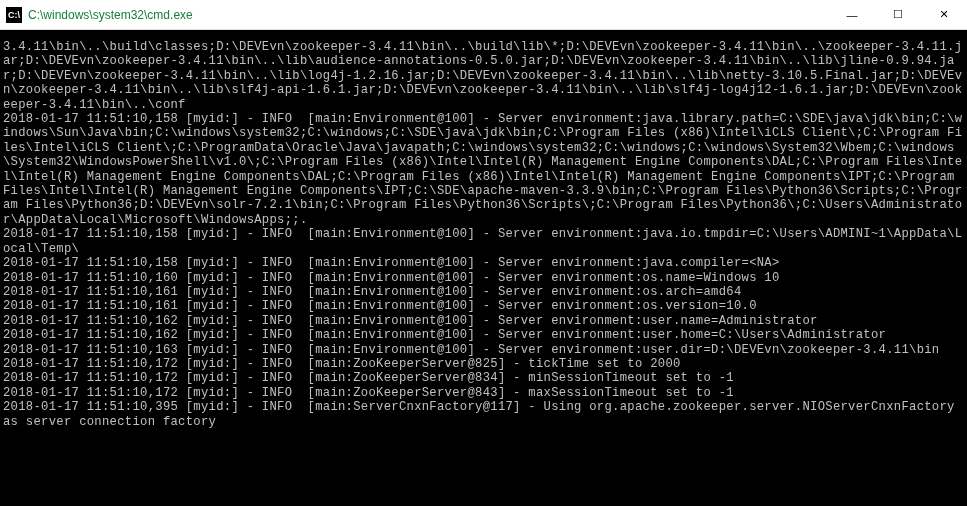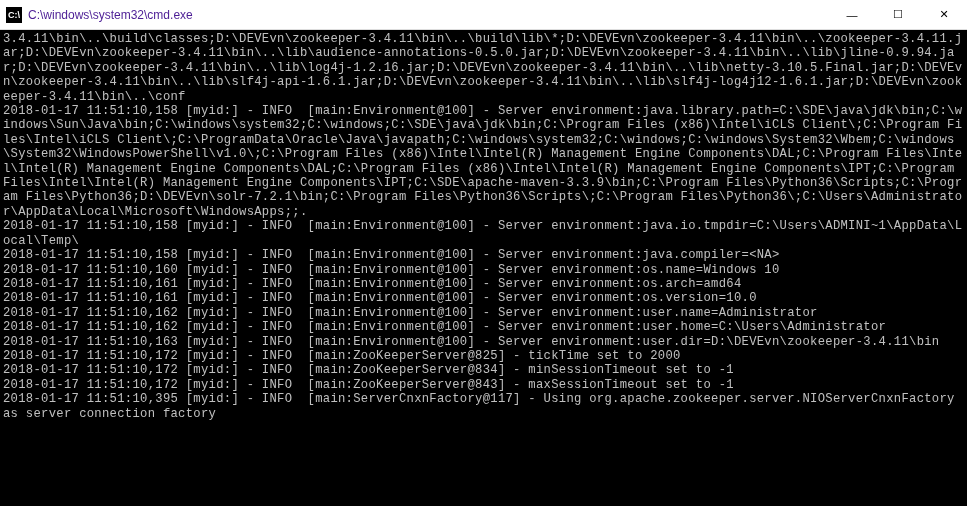--- a/index.html
+++ b/index.html
@@ -27,42 +27,42 @@
       justify-content: center;
       font-size: 9px;
       color: #fff;
       font-family: Arial, sans-serif;
       font-weight: bold;
     }
     .title-text {
       flex: 1;
       font-family: 'Segoe UI', Tahoma, sans-serif;
       font-size: 12px;
-      color: #4c1d95;
+      color: #15803d;
     }
     .win-controls {
       display: flex;
     }
     .win-btn {
       width: 46px;
       height: 30px;
       display: flex;
       align-items: center;
       justify-content: center;
       font-family: 'Segoe UI', Arial, sans-serif;
       font-size: 11px;
       color: #000;
       cursor: pointer;
     }
     .terminal {
       background: #000;
       color: #c0c0c0;
       font-size: 12.2px;
       line-height: 14.4px;
-      padding: 2px 3px;
+      padding: 10px 3px;
       white-space: pre-wrap;
       word-break: break-all;
       letter-spacing: 0.3px;
       height: calc(100% - 30px);
     }
     .highlight-box {
       border: 1px solid #d00;
       display: block;
       padding: 0 1px;
       margin-top: -1px;

